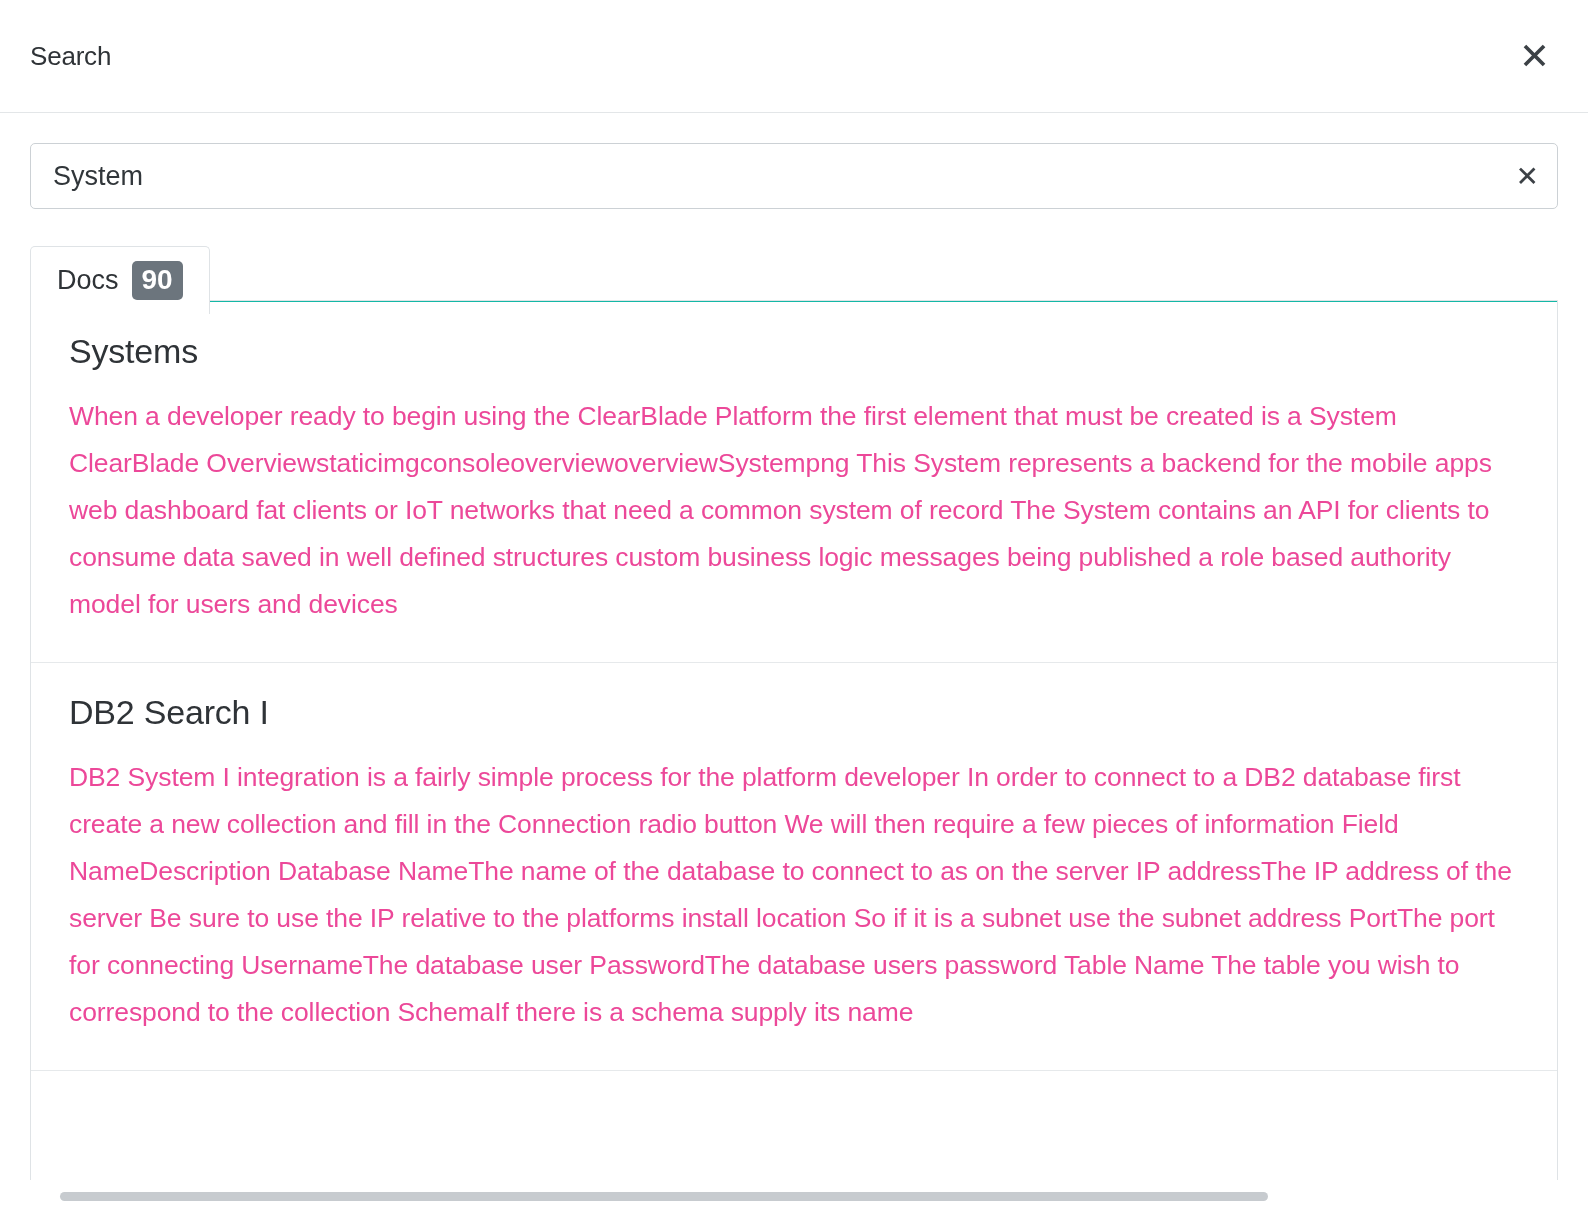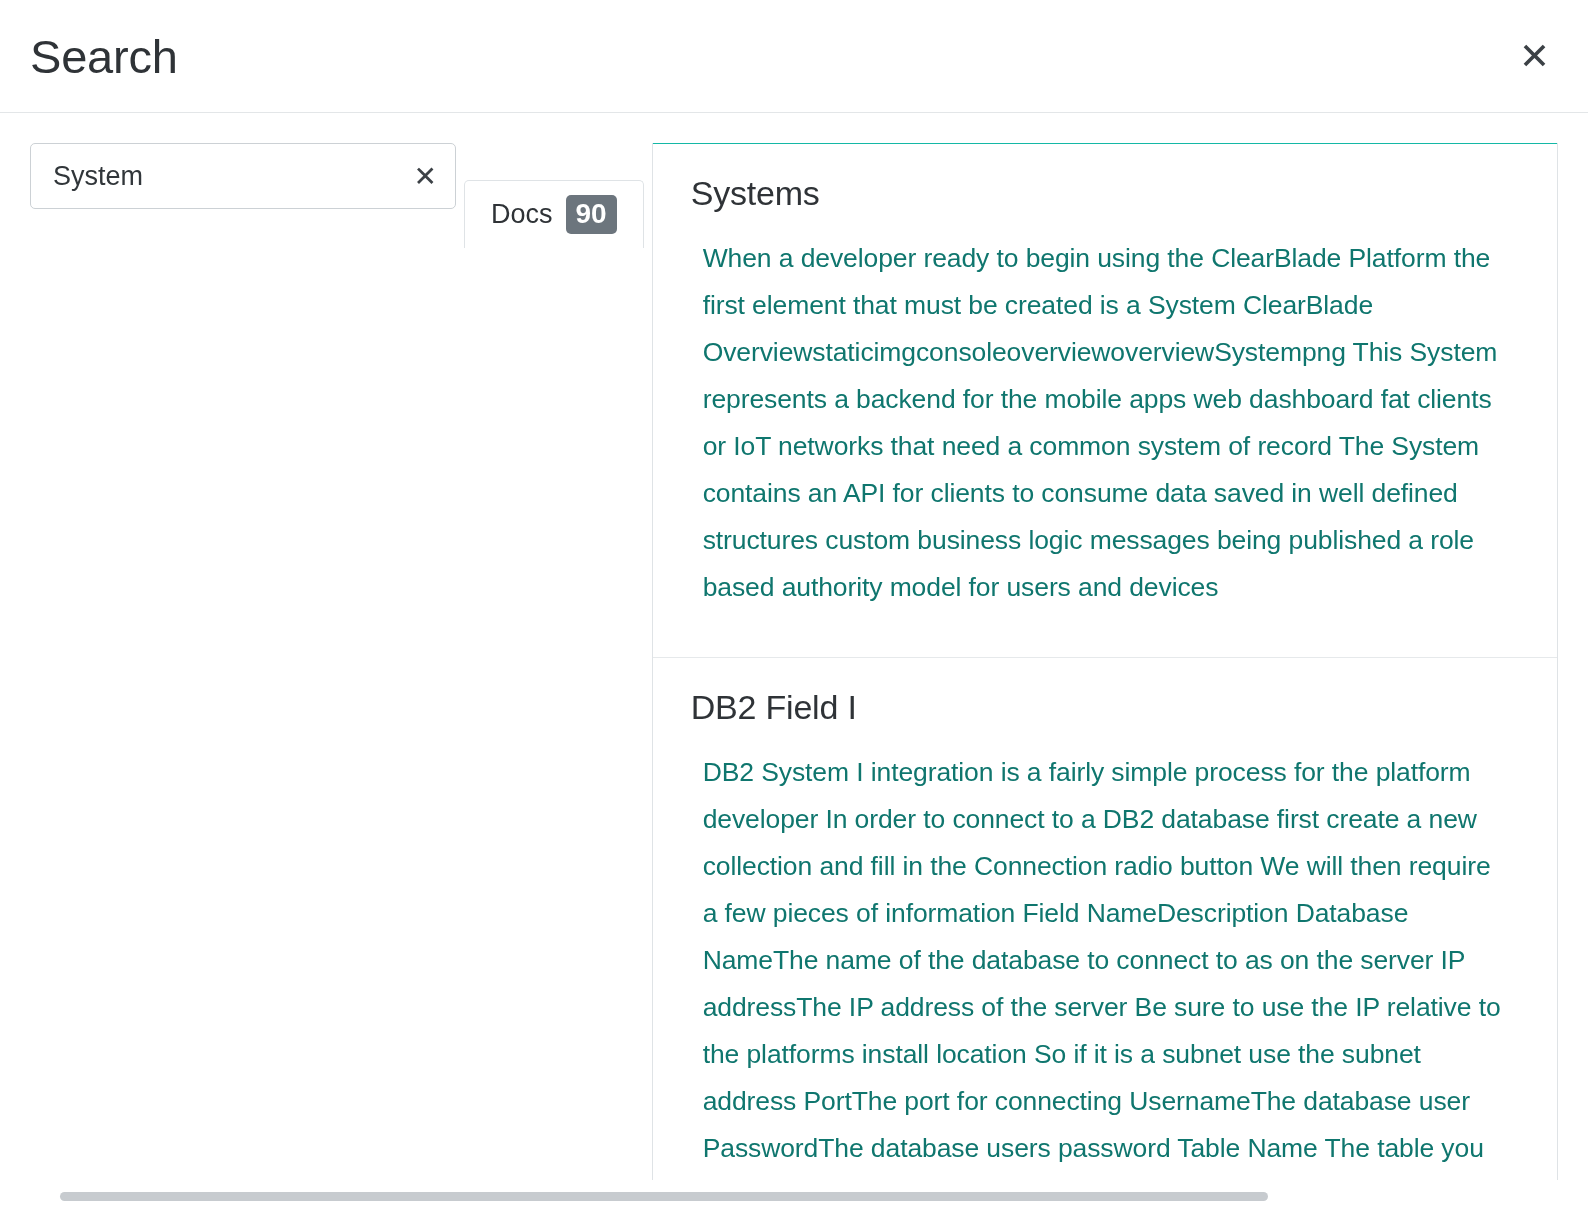--- a/index.html
+++ b/index.html
@@ -21,41 +21,40 @@
   .modal-header {
     height: 113px;
     min-height: 113px;
     border-bottom: 1px solid #e3e6e8;
     display: flex;
     align-items: center;
     justify-content: space-between;
     padding: 0 30px 0 30px;
   }
   .modal-title {
-    font-size: 47px;
+    font-size: 26px;
     color: #2f3337;
     font-weight: 400;
     letter-spacing: -0.2px;
   }
   .close-btn {
     font-size: 37px;
     color: #3c4146;
     line-height: 1;
     cursor: pointer;
     padding: 4px 8px;
     font-weight: 400;
     user-select: none;
   }
   .modal-body {
     padding: 30px 30px 0 30px;
     flex: 1;
     display: flex;
-    flex-direction: row;
+    flex-direction: column;
     overflow: hidden;
-    gap: 8px;
   }
   .search-field {
     position: relative;
     height: 66px;
     min-height: 66px;
     border: 1px solid #ccd1d5;
     border-radius: 5px;
     display: flex;
     align-items: center;
     padding: 0 18px;
@@ -138,22 +137,22 @@
   .result-title {
     font-size: 34px;
     color: #2f3337;
     font-weight: 400;
     margin: 0 0 22px 0;
     letter-spacing: -0.2px;
   }
   .result-text {
     font-size: 26.5px;
     line-height: 47px;
-    color: #0f766e;
-    margin: 12px;
+    color: #ec4899;
+    margin: 0;
     letter-spacing: -0.1px;
   }
   .scroll-shadow {
     position: absolute;
     bottom: 0;
     left: 0;
     right: 0;
     height: 26px;
     background: #ffffff;
   }
@@ -191,21 +190,21 @@
       </div>
     </div>
 
     <div class="results">
       <div class="results-inner">
         <div class="result-item">
           <h2 class="result-title">Systems</h2>
           <p class="result-text">When a developer ready to begin using the ClearBlade Platform the first element that must be created is a System ClearBlade OverviewstaticimgconsoleoverviewoverviewSystempng This System represents a backend for the mobile apps web dashboard fat clients or IoT networks that need a common system of record The System contains an API for clients to consume data saved in well defined structures custom business logic messages being published a role based authority model for users and devices</p>
         </div>
         <div class="result-item">
-          <h2 class="result-title">DB2 Field I</h2>
+          <h2 class="result-title">DB2 Search I</h2>
           <p class="result-text">DB2 System I integration is a fairly simple process for the platform developer In order to connect to a DB2 database first create a new collection and fill in the Connection radio button We will then require a few pieces of information Field NameDescription Database NameThe name of the database to connect to as on the server IP addressThe IP address of the server Be sure to use the IP relative to the platforms install location So if it is a subnet use the subnet address PortThe port for connecting UsernameThe database user PasswordThe database users password Table Name The table you wish to correspond to the collection SchemaIf there is a schema supply its name</p>
         </div>
       </div>
     </div>
 
   </div>
 
   <div class="scroll-shadow"></div>
   <div class="bottom-scrollbar"></div>
 </div>

